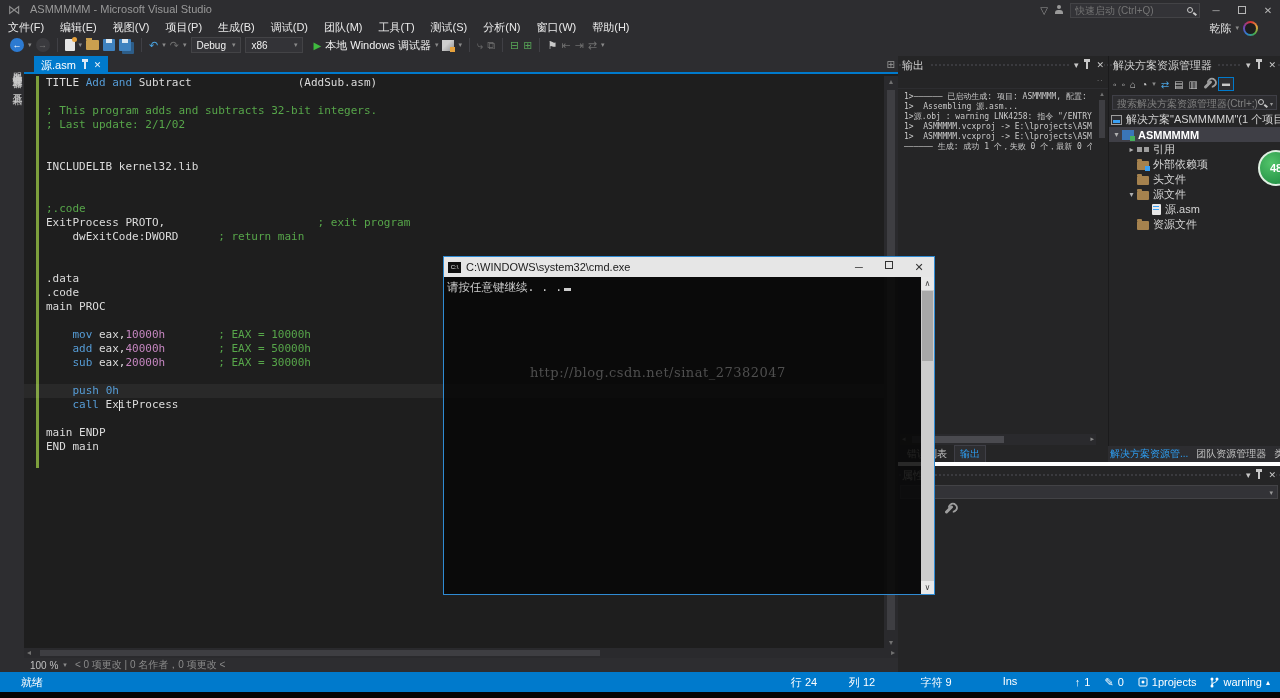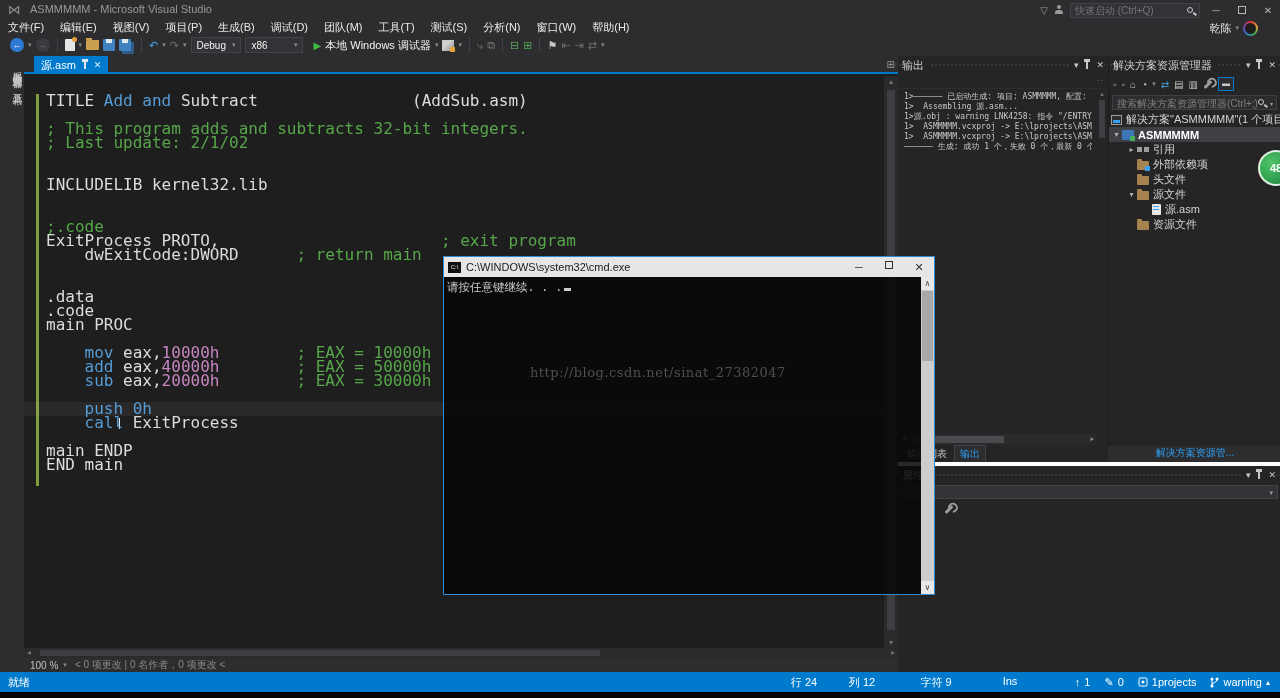--- a/index.html
+++ b/index.html
@@ -61,22 +61,22 @@
 
   
   .editor { position:absolute; left:24px; top:56px; width:874px; height:616px; background:#1e1e1e; }
   .tabrow { position:absolute; left:0; top:0; width:874px; height:18px; background:#2d2d30; border-bottom:2px solid #007acc; }
   .doc-tab { position:absolute; left:10px; top:0; height:18px; background:#007acc; color:#fff; font-size:11px;
     display:flex; align-items:center; gap:6px; padding:0 7px; }
   .pinico { width:2px; height:7px; background:#dce9f5; position:relative; margin:0 2px; }
   .pinico::before { content:""; position:absolute; left:-2px; top:-3px; width:6px; height:3px; background:#dce9f5; }
   .tab-x { font-size:9px; color:#e8f2fa; }
   .splitgrip { position:absolute; right:3px; top:3px; color:#9a9a9a; font-size:10px; }
-  .codewrap { position:absolute; left:0; top:38px; width:874px; height:572px; overflow:hidden;
-    font-family:"DejaVu Sans Mono","Liberation Mono",monospace; font-size:16px; line-height:14px; }
+  .codewrap { position:absolute; left:0; top:20px; width:874px; height:572px; overflow:hidden;
+    font-family:"DejaVu Sans Mono","Liberation Mono",monospace; font-size:11px; line-height:14px; }
   .greenbar { position:absolute; left:12px; top:0; width:3px; height:392px; background:#7d9f3c; }
   .cl { white-space:pre; padding-left:22px; height:14px; color:#dcdcdc; position:relative; }
   .cl.cur { background:rgba(255,255,255,0.05); }
   .s-k { color:#569cd6; } .s-n { color:#c586c0; } .s-c { color:#57a64a; } .s-p { color:#dcdcdc; }
   .caret { position:absolute; left:95px; top:324px; width:1px; height:11px; background:#e8e8e8; }
   .vscroll { position:absolute; right:0; top:20px; width:14px; height:572px; background:#2a2a2d; }
   .vscroll .thumb { position:absolute; left:3px; top:14px; width:8px; height:540px; background:#3e3e42; }
   .vscroll .arr { position:absolute; left:0; width:14px; text-align:center; color:#717171; font-size:8px; }
   .hscroll { position:absolute; left:0; top:592px; width:874px; height:10px; background:#2a2a2d; }
   .hscroll .thumb { position:absolute; left:16px; top:2px; width:560px; height:6px; background:#3e3e42; }
@@ -143,28 +143,28 @@
     background:repeating-linear-gradient(#3aa0f3 0 1px, transparent 1px 3px); }
 
   .props { left:898px; top:462px; width:382px; height:210px; border-top:4px solid #ffffff; }
   .props .combo2 { margin:1px 2px; height:14px; background:#333337; border:1px solid #434346; position:relative; }
   .props .combo2 .dd { position:absolute; right:4px; top:3px; font-size:7px; color:#9a9a9a; }
   .props .ptools { height:18px; display:flex; align-items:center; padding-left:46px; }
   .wrench { width:10px; height:3px; background:#9e9e9e; border-radius:2px; transform:rotate(-45deg); position:relative; }
   .wrench::after { content:""; position:absolute; right:-4px; top:-2px; width:6px; height:6px; border:2px solid #9e9e9e; border-radius:50%; border-left-color:transparent; }
 
   .righttabs { position:absolute; left:1108px; top:446px; width:172px; height:16px; display:flex; gap:8px;
-    align-items:center; font-size:10px; padding-left:2px; background:#2d2d30;flex-direction:column; }
+    align-items:center; font-size:10px; padding-left:2px; background:#2d2d30; }
   .rtab { color:#c0c0c0; white-space:nowrap; }
   .rtab.on { color:#2d9df0; }
 
   
   .statusbar { position:absolute; left:0; top:672px; width:1280px; height:20px; background:#007acc; color:#fff;
     font-size:11px; display:flex; align-items:center; }
-  .st-ready { margin-left:8px; }
+  .st-ready { margin-left:21px; }
   .st-mid { position:absolute; display:flex;text-align:center; }
   .st-item { width:58px; }
   .st-right { position:absolute; right:10px; display:flex; align-items:center; gap:14px; }
   .st-g { display:flex; align-items:center; gap:4px; }
   .brancharrow { font-size:8px; }
   .taskstrip { position:absolute; left:0; top:692px; width:1280px; height:6px; background:#050505; }
 
   
   .cmdwin { position:absolute; left:443px; top:256px; width:492px; height:339px; border:1px solid #2f8bd3; z-index:50; }
   .cmd-title { height:20px; background:#e6e6e6; display:flex; align-items:center; font-size:11px; color:#1a1a1a; padding-left:4px; gap:5px;}

